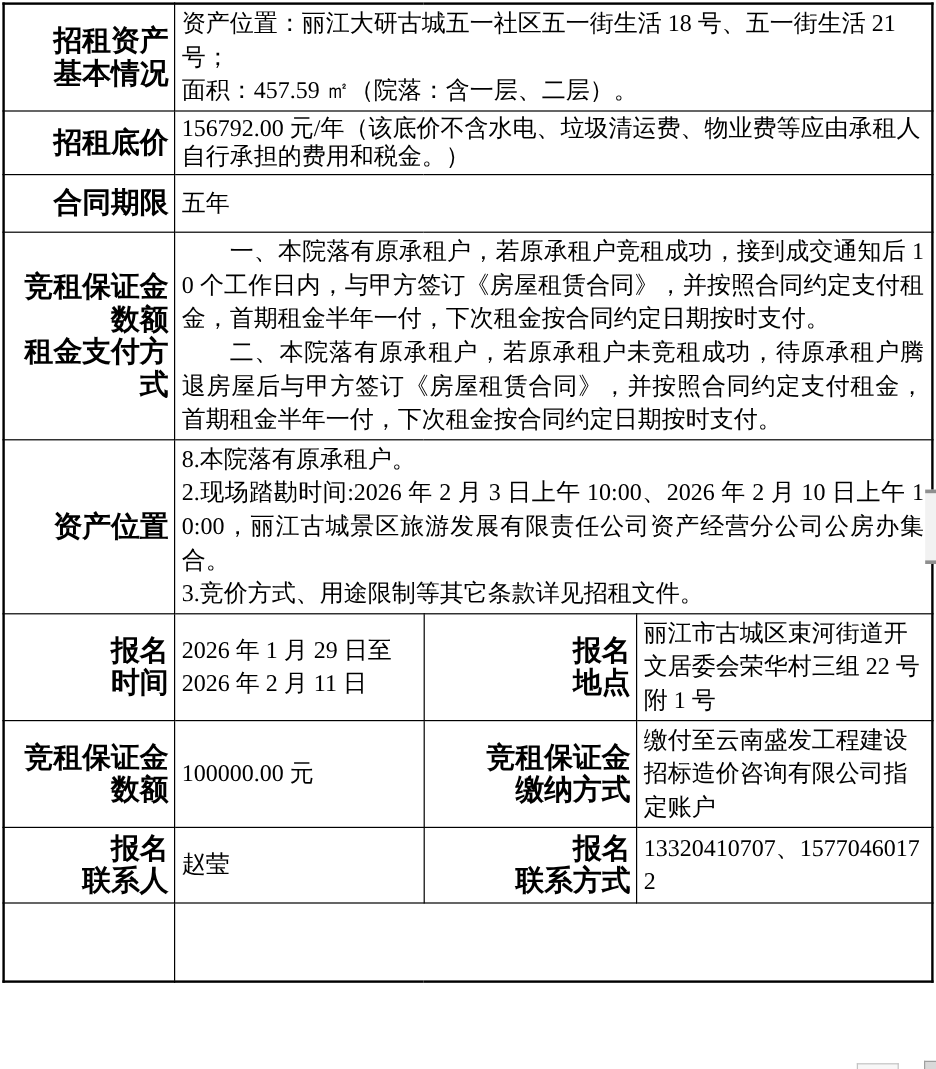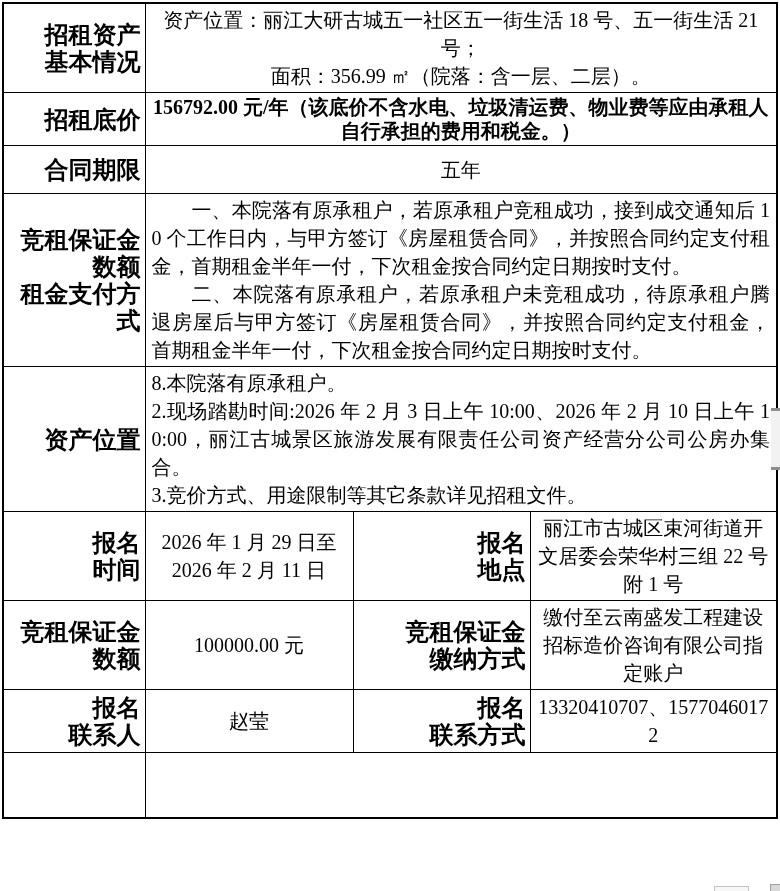--- a/index.html
+++ b/index.html
@@ -19,24 +19,24 @@
     padding:2px 6px;
     font-size:20px;line-height:28px;
     word-break:break-all;
   }
   col.c1{width:142px}col.c2{width:208px}col.c3{width:177px}col.c4{width:247px}
   td.lbl{
     font-family:"Liberation Sans","DejaVu Sans",sans-serif;
     font-weight:bold;text-align:right;
     font-size:24px;line-height:27px;padding:2px 4px;
   }
-  .center{text-align:center;}
+  .center{text-align:left;}
   .just{text-align:justify;}
   .para{text-indent:2em;text-align:justify;}
-  .tight{line-height:24px;font-weight:bold;}
+  .tight{line-height:24px;}
   
   .vscroll-frag{
     position:absolute;right:0;top:408px;width:9px;height:56px;
     background:#f2f2f2;
     border-top:3px solid #8f8f8f;border-bottom:3px solid #8f8f8f;
   }
   .scroll-corner{
     position:absolute;right:0;bottom:0;width:9px;height:6px;
     background:#d9d9d9;border-left:1px solid #9f9f9f;border-top:1px solid #9f9f9f;
   }
@@ -57,21 +57,21 @@
     </colgroup>
 
   <tbody>
       <tr style="height:71px">
     <td class="lbl">
       <div>招租资产</div>
       <div>基本情况</div>
     </td>
     <td colspan="3" class="center">
       <div>资产位置：丽江大研古城五一社区五一街生活 18 号、五一街生活 21 号；</div>
-      <div>面积：356.99 ㎡（院落：含一层、二层）。</div>
+      <div>面积：457.59 ㎡（院落：含一层、二层）。</div>
     </td>
   </tr>
 
   <tr style="height:50px">
     <td class="lbl">招租底价</td>
     <td colspan="3" class="center tight">156792.00 元/年（该底价不含水电、垃圾清运费、物业费等应由承租人自行承担的费用和税金。）</td>
   </tr>
 
 
   <tr style="height:48px">

